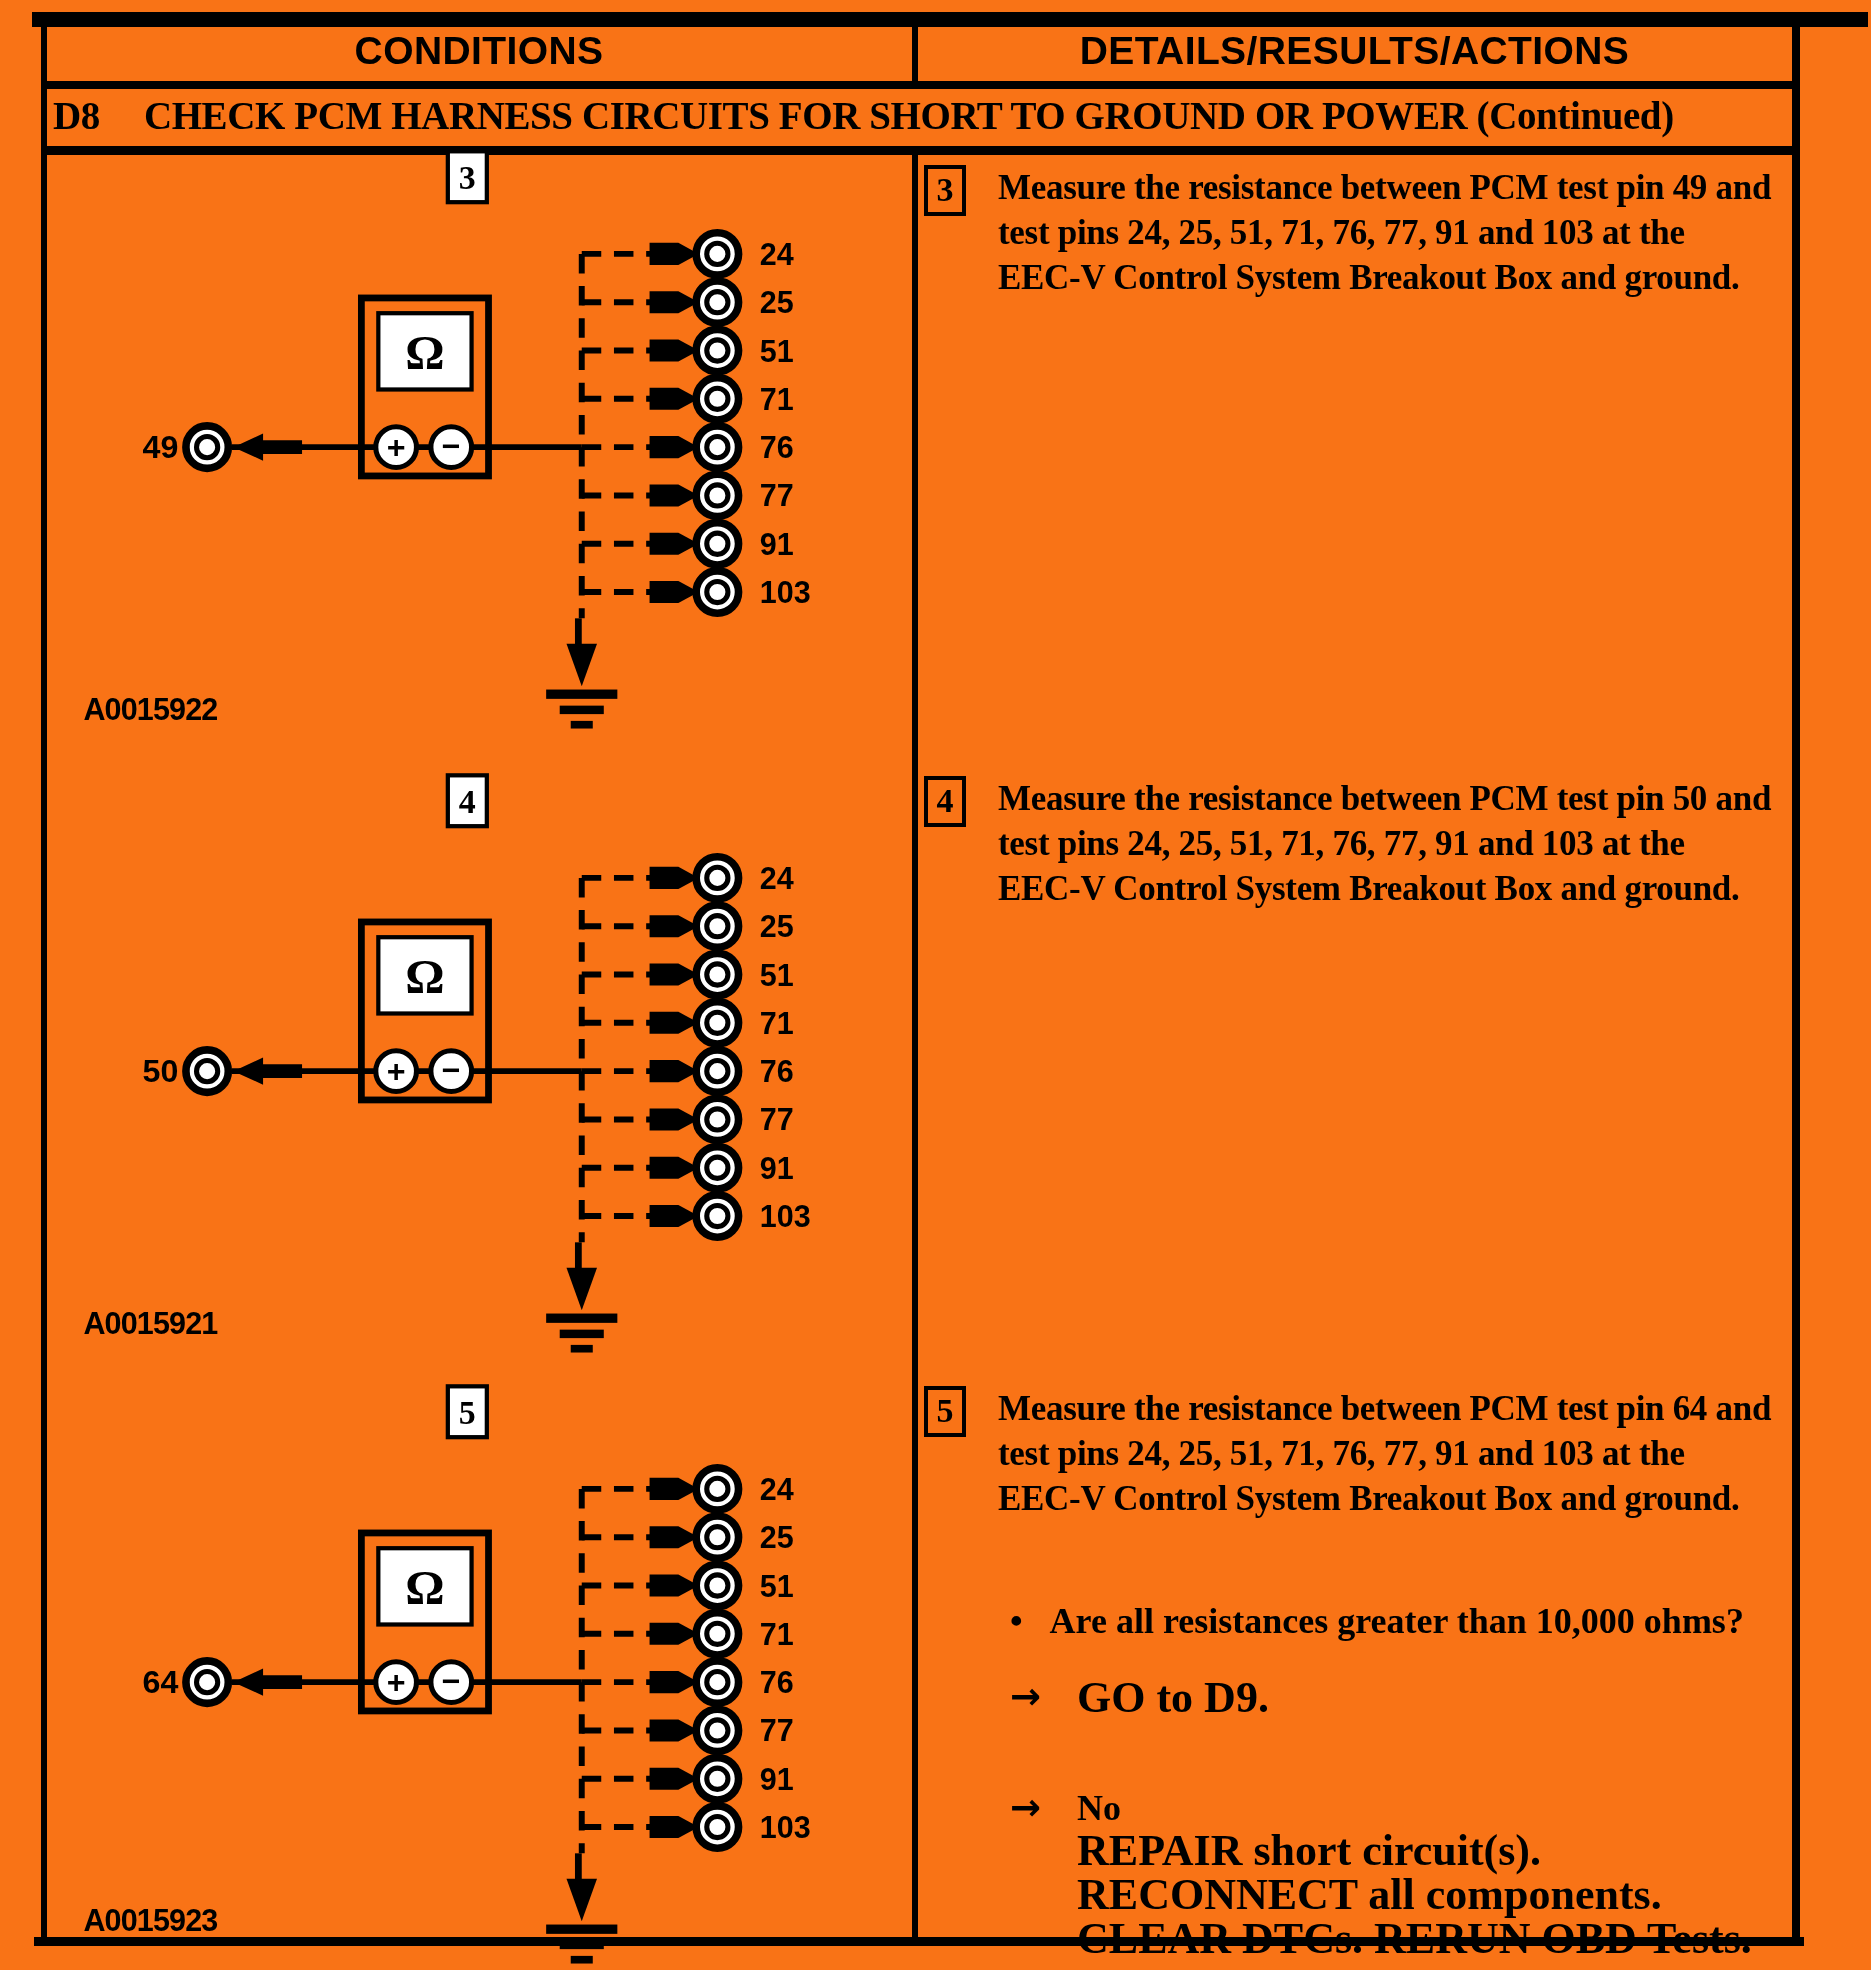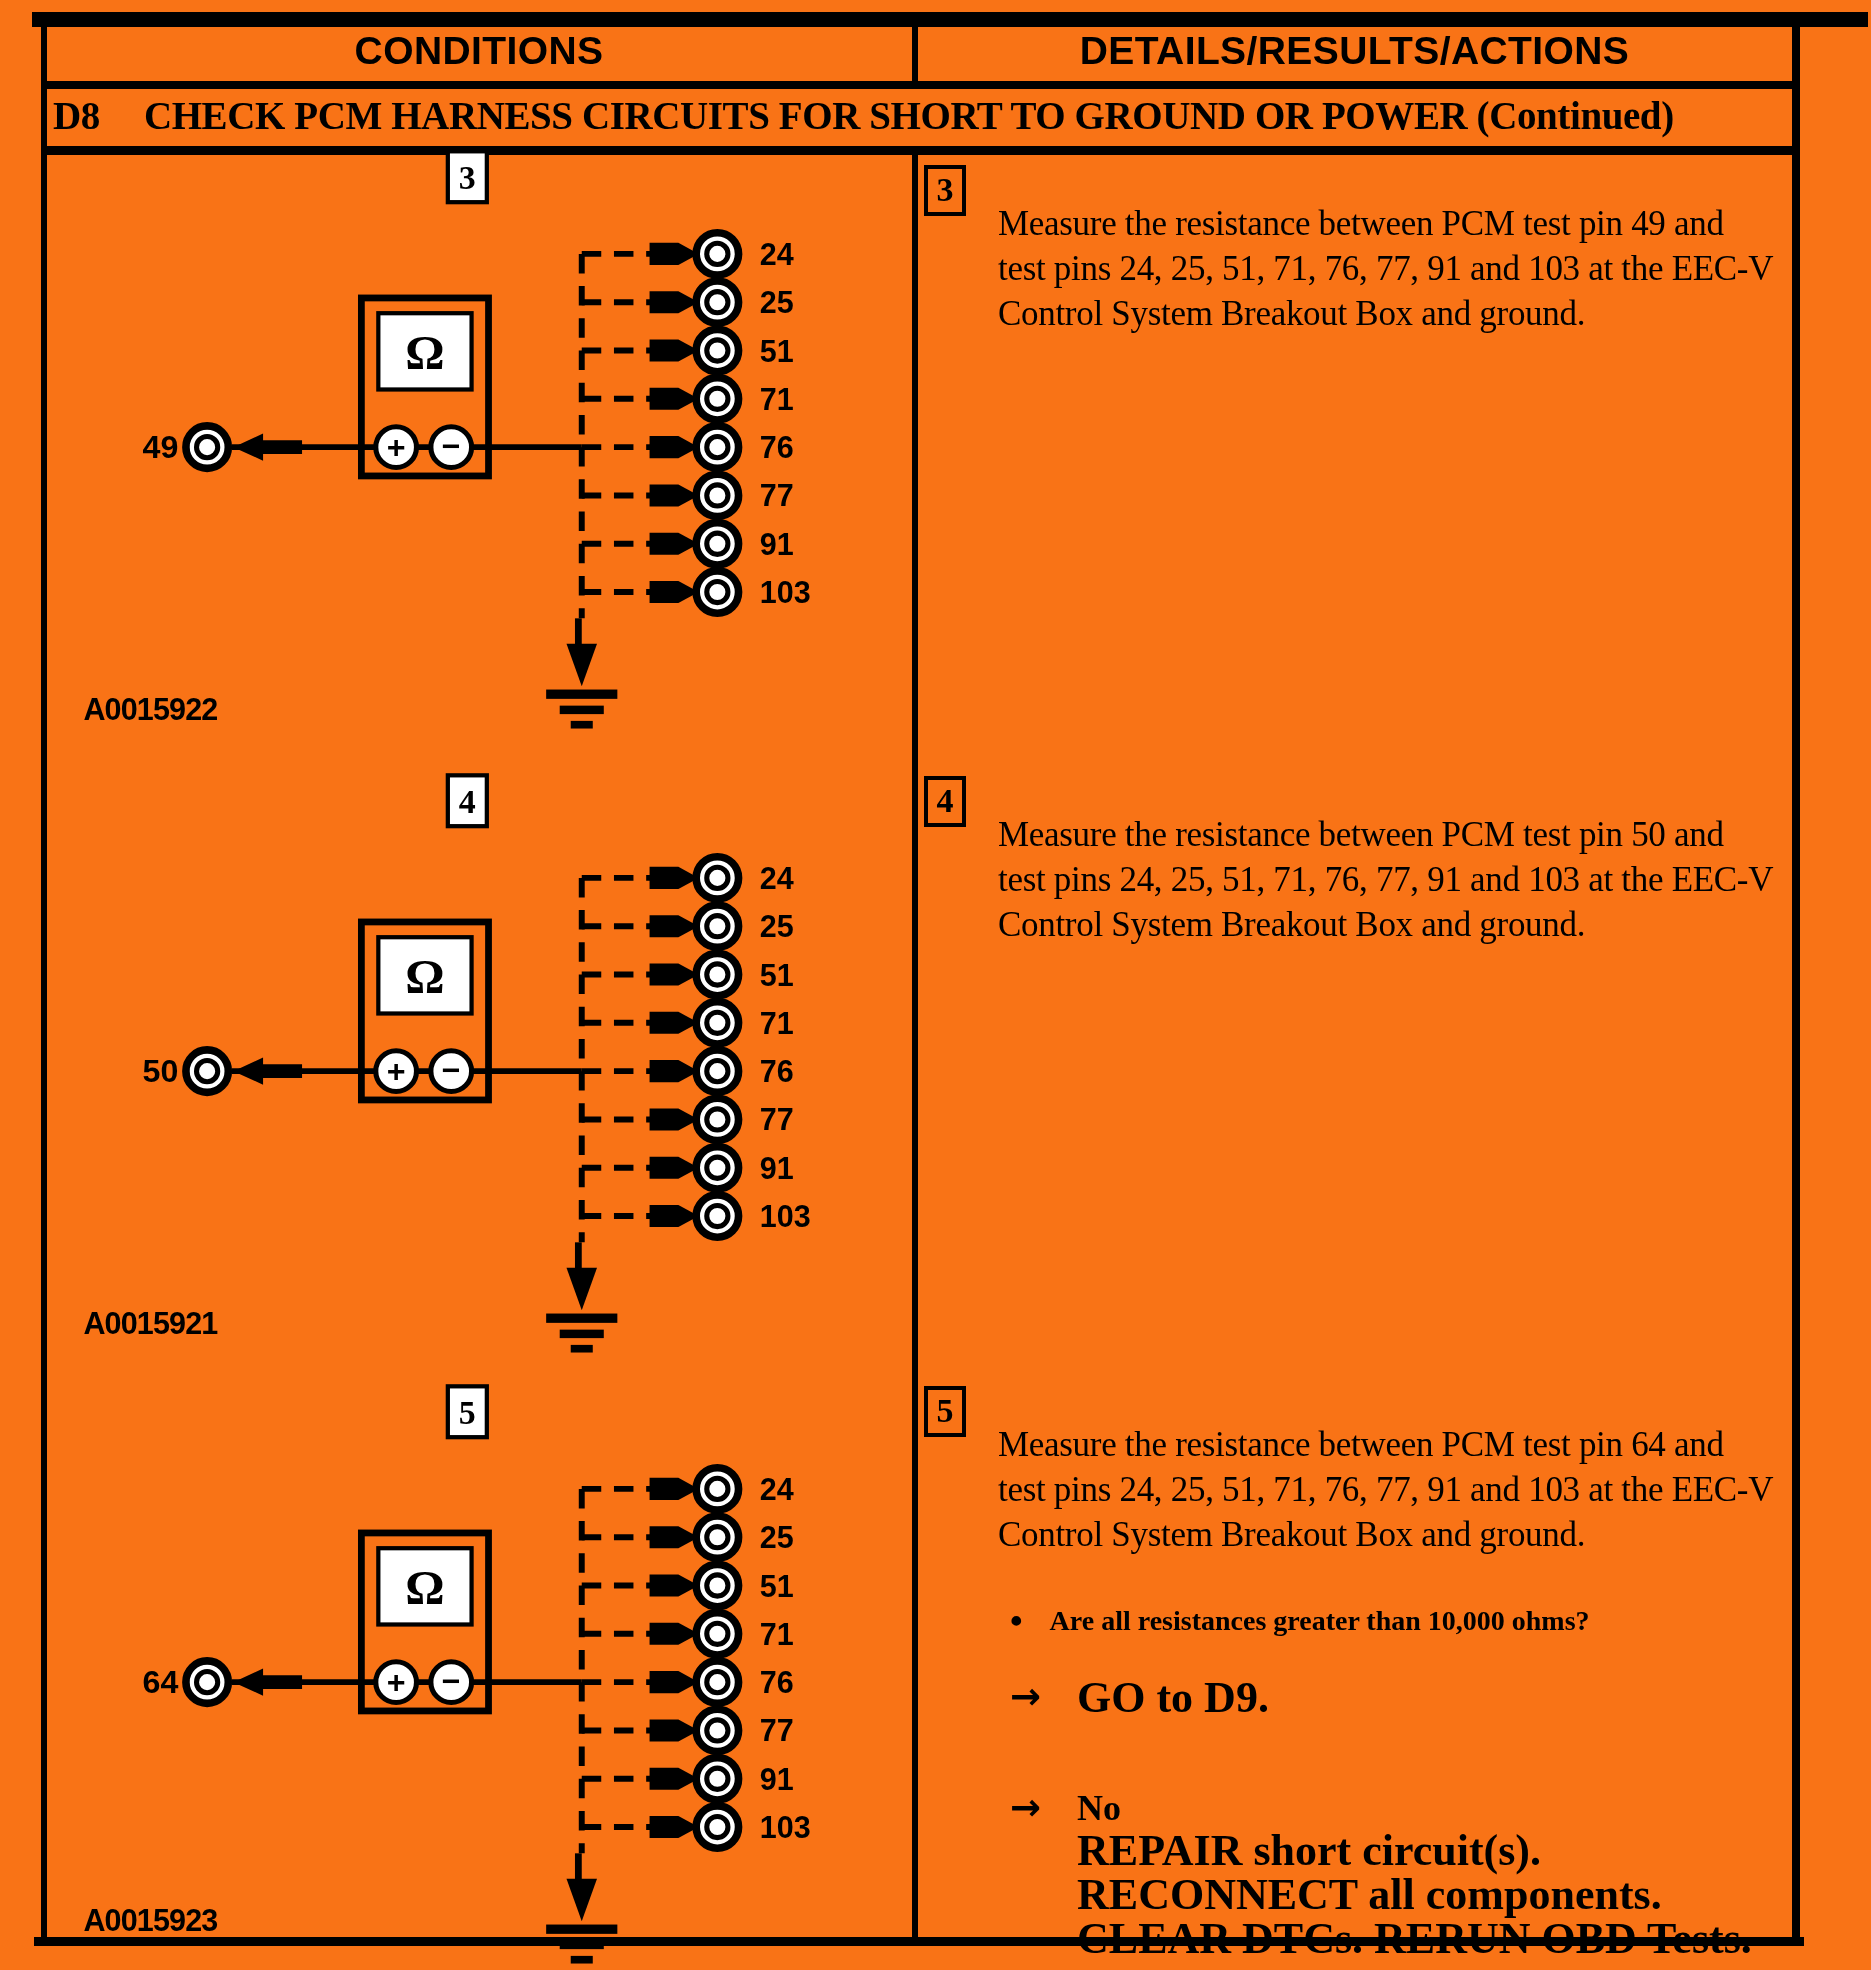--- a/index.html
+++ b/index.html
@@ -37,26 +37,26 @@
   text.pinlbl { font-family:"Liberation Sans", sans-serif; font-weight:bold; font-size:36px; }
   text.figid  { font-family:"Liberation Sans", sans-serif; font-weight:bold; font-size:36px; letter-spacing:-1px; }
   
   .rstep { position:absolute; left:924px; width:860px; display:flex; gap:32px; }
   .badge {
     flex:0 0 auto; width:42px; height:51px; border:4.2px solid #000; box-sizing:border-box;
     font-family:"Liberation Serif", serif; font-weight:bold; font-size:34px;
     line-height:42px; text-align:center;
   }
   .rtext {
-    width:776px; font-family:"Liberation Serif", serif; font-weight:normal;
-    font-size:35px; line-height:45px; letter-spacing:-0.3px;margin-top:36px;
+    width:776px; font-family:"Liberation Serif", serif; font-weight:bold;
+    font-size:35px; line-height:45px; letter-spacing:-0.3px;
   }
   .question { position:absolute; left:1010px; display:flex; gap:27px; width:797px; }
   .question .bullet { font-size:36px; font-weight:bold; line-height:42px; }
-  .question .qtext  { font-family:"Liberation Serif", serif; font-weight:bold; font-size:28px; line-height:42px;text-align:right; }
+  .question .qtext  { font-family:"Liberation Serif", serif; font-weight:bold; font-size:36px; line-height:42px;text-align:right; }
   .decision { position:absolute; left:1010px; display:flex; gap:36px; }
   .decision .arrow { font-family:"DejaVu Sans", sans-serif; font-weight:bold; font-size:37px; line-height:42px; }
   .decision .dlabel { font-family:"Liberation Serif", serif; font-weight:bold; font-size:36px; line-height:42px; }
   .decision .daction { font-family:"Liberation Serif", serif; font-weight:bold; font-size:44px; line-height:44px; width:678px; }
 </style>
 </head>
 <body>
 
 <div class="page">
 

